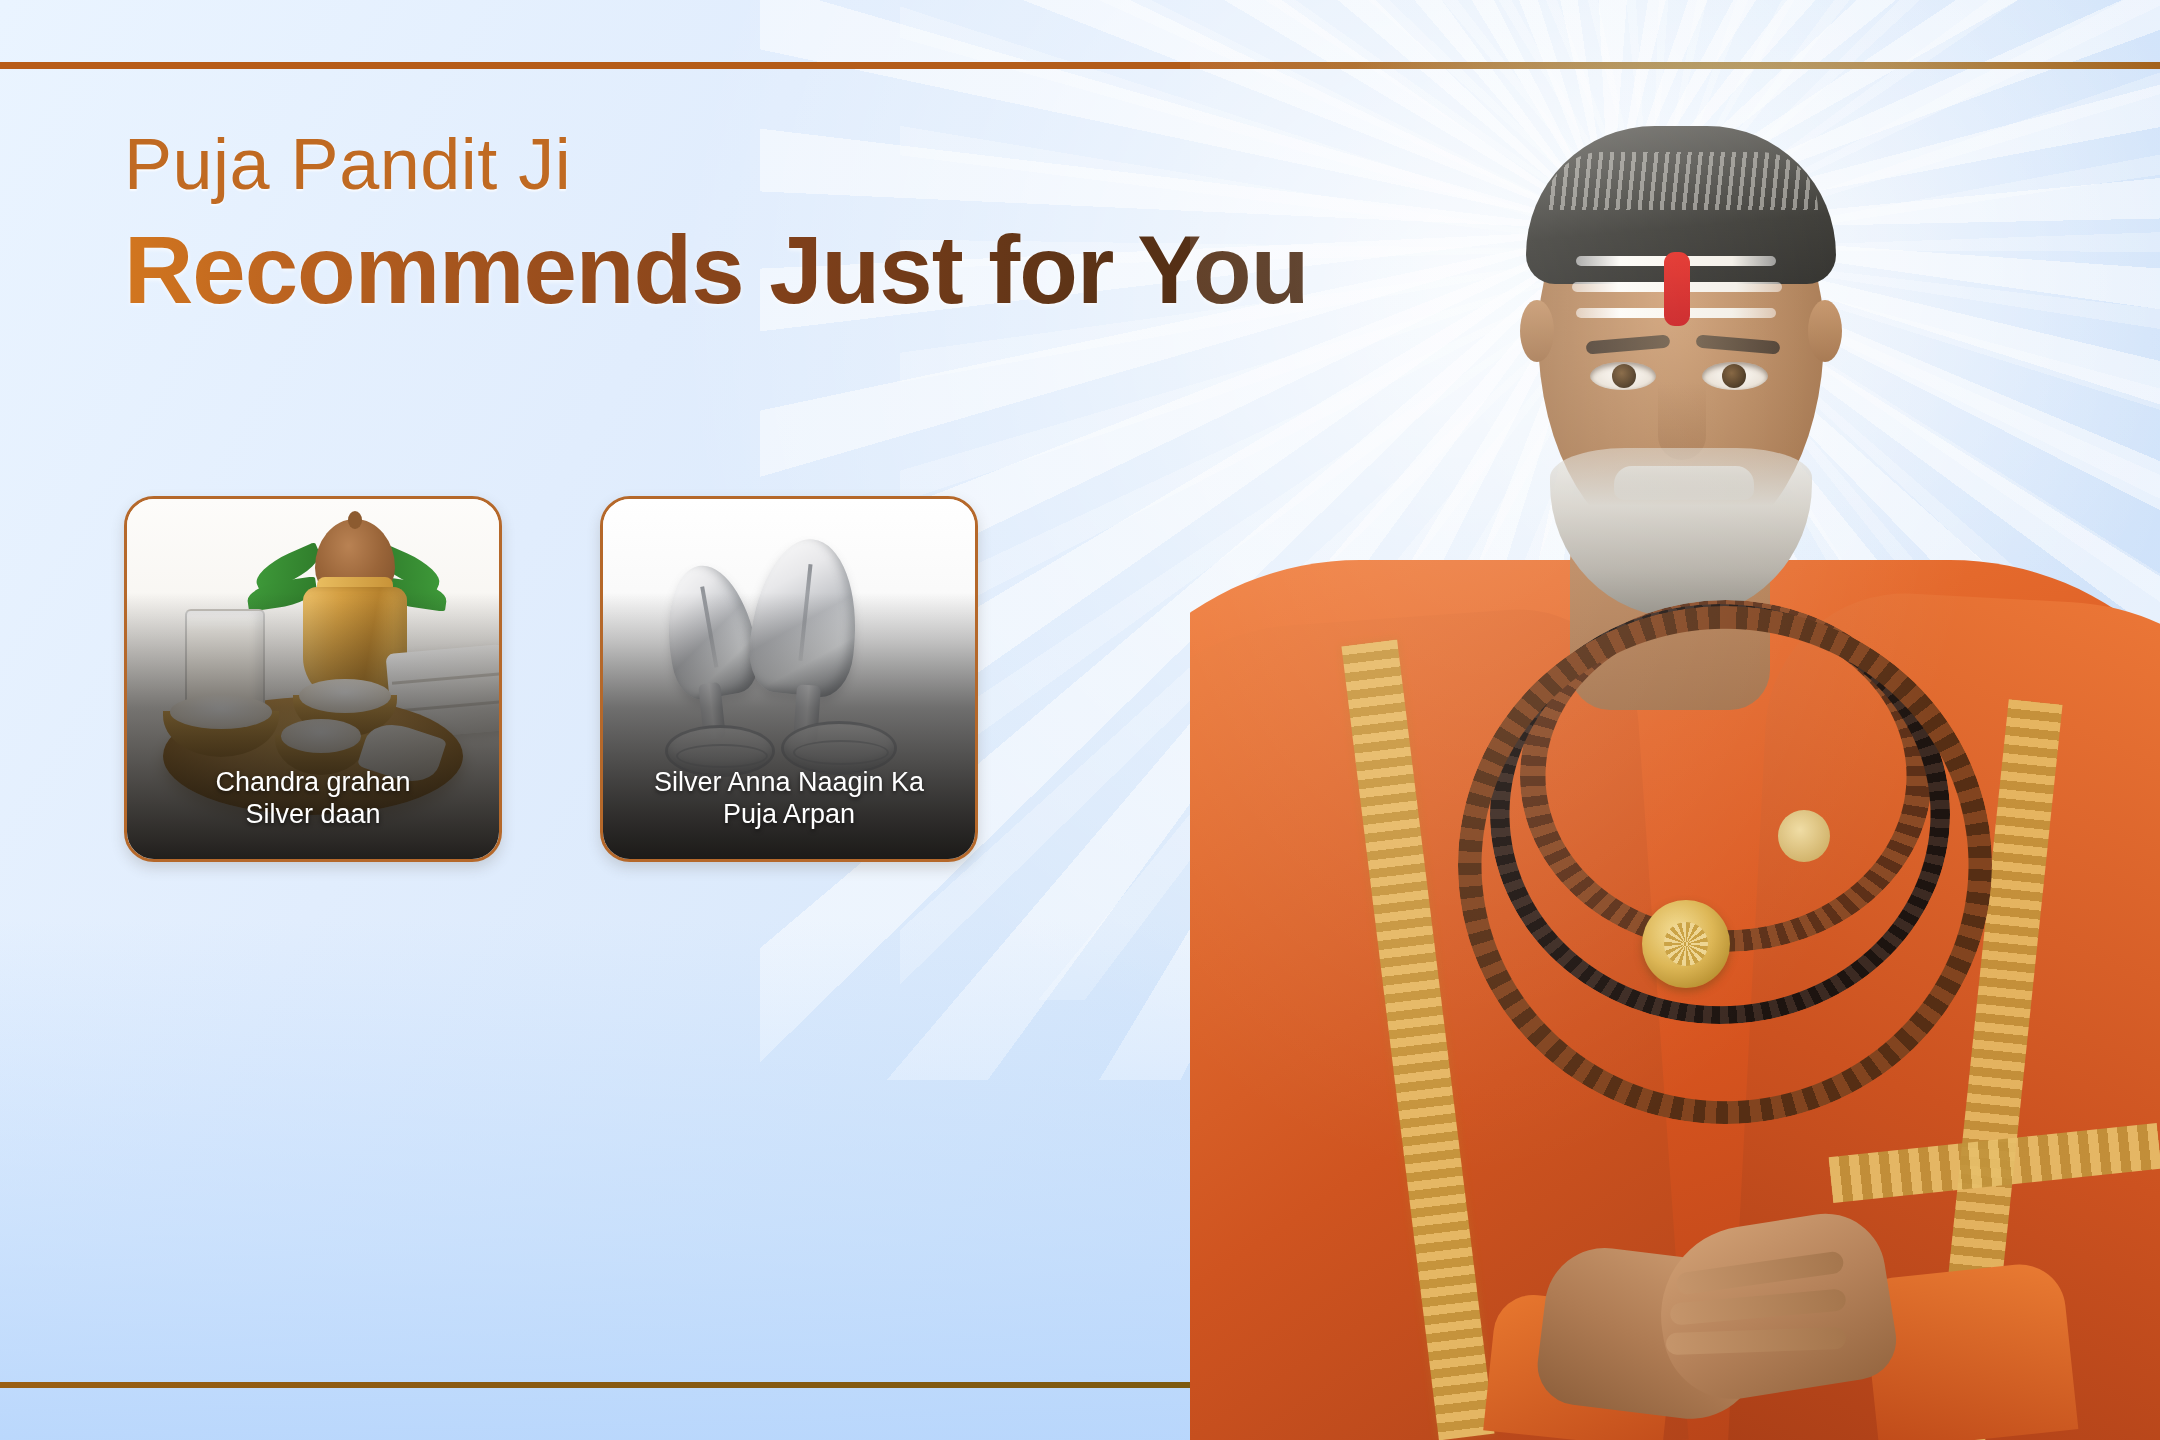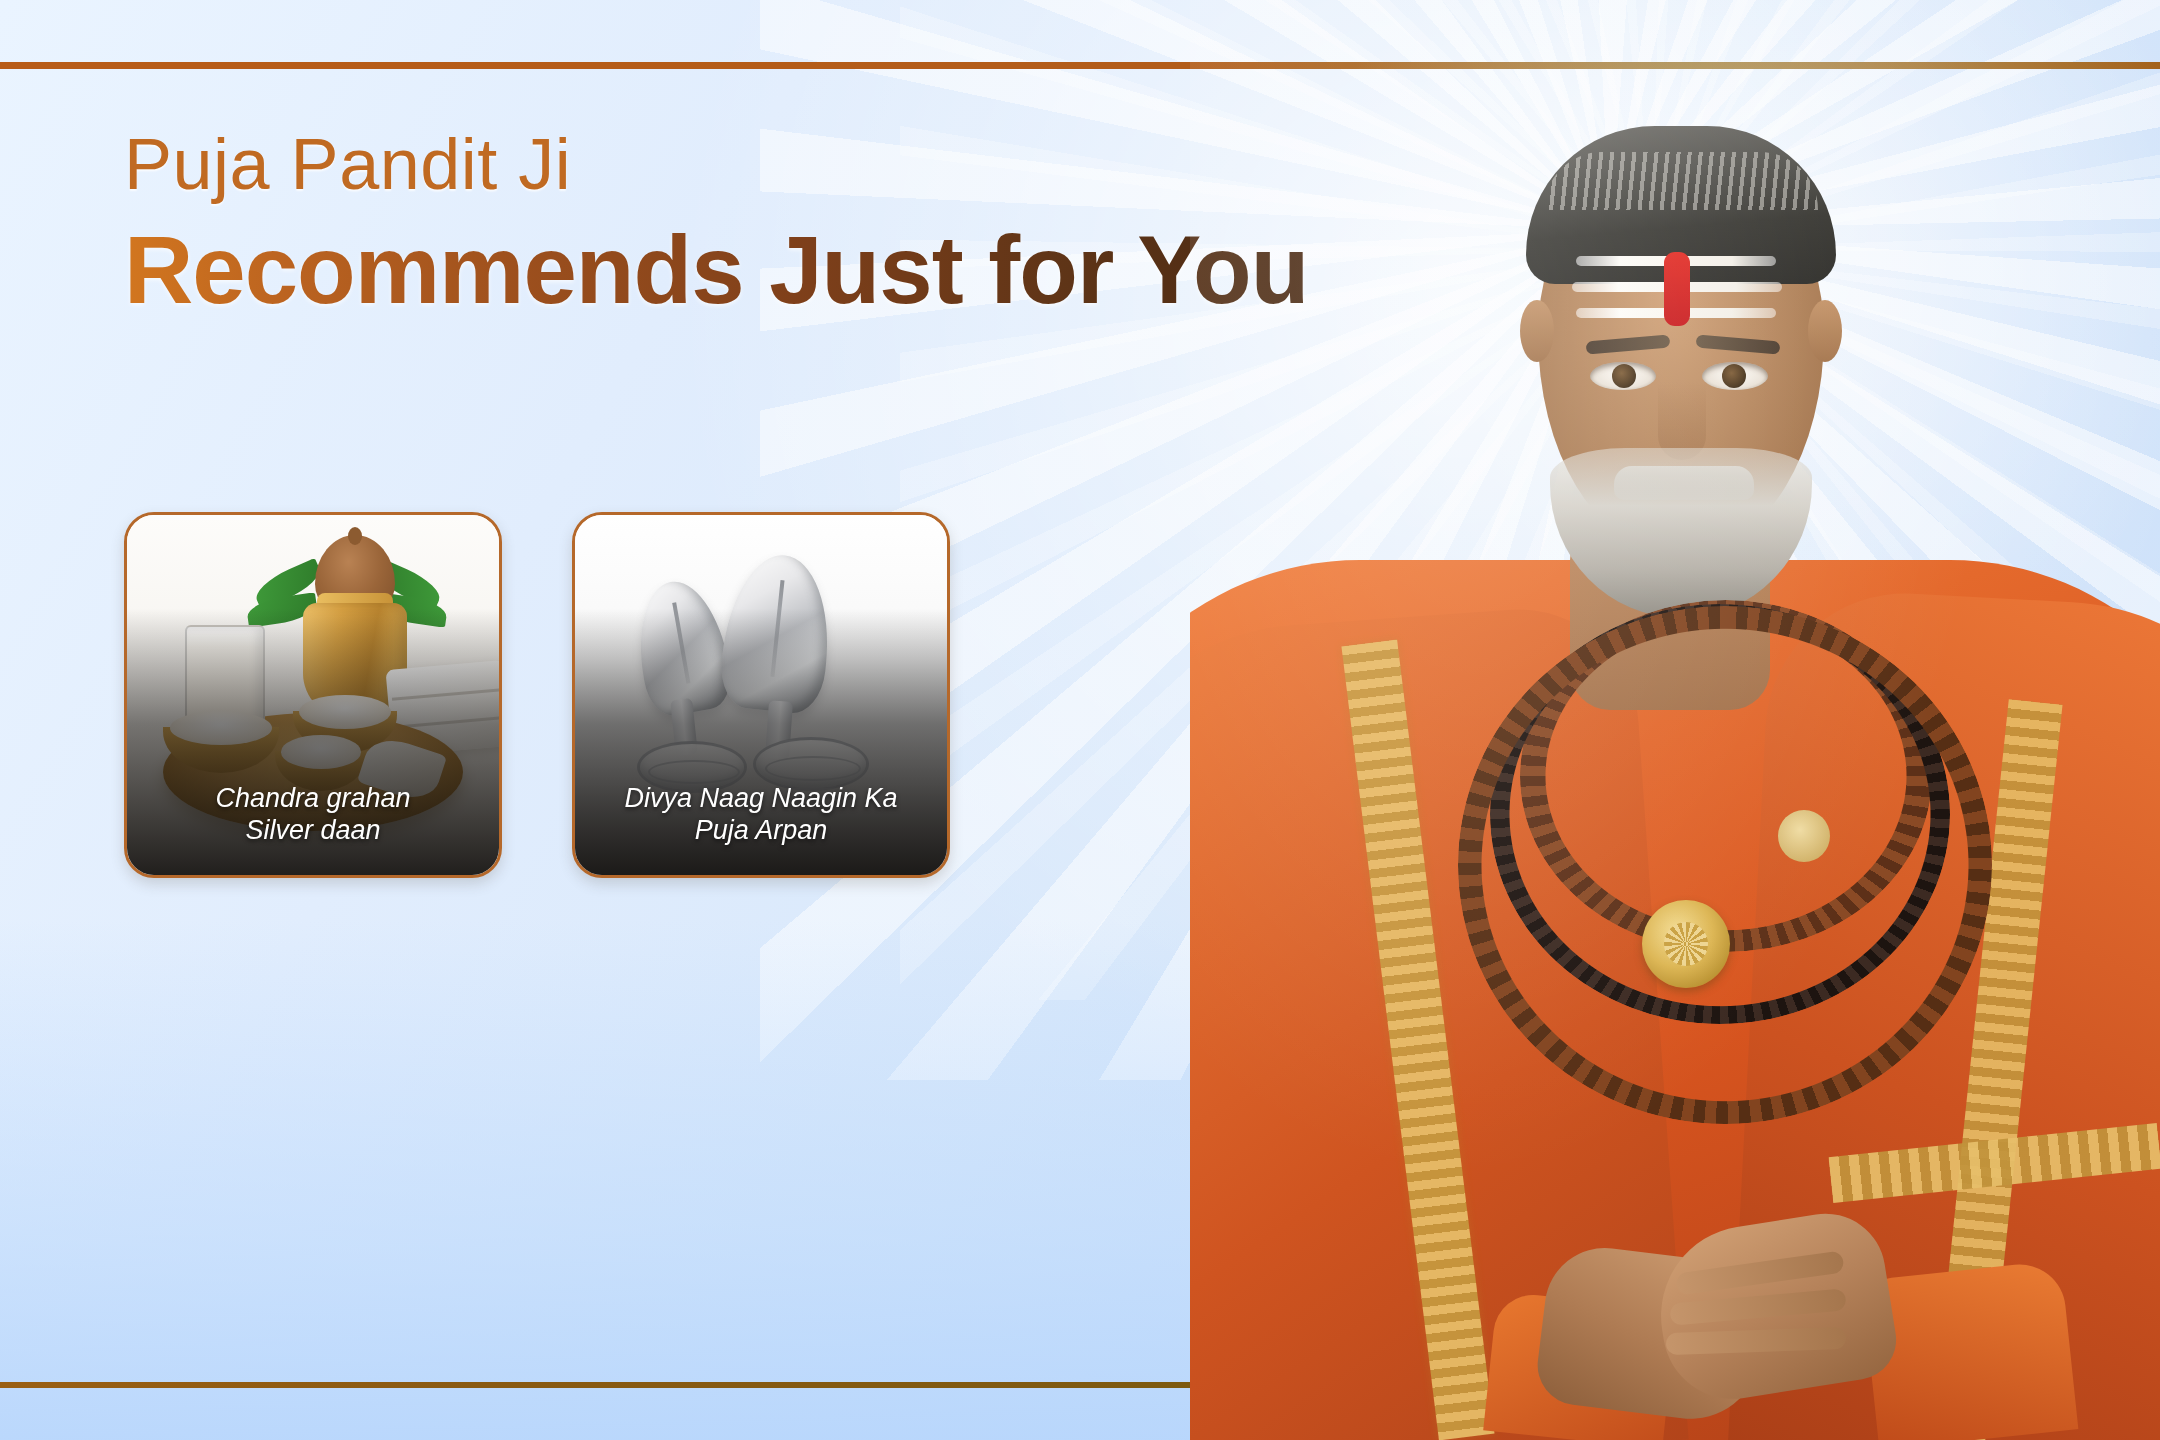--- a/index.html
+++ b/index.html
@@ -36,23 +36,23 @@
   
   .head{position:absolute;left:124px;top:128px;}
   .head-l1{font-size:72px;line-height:1.0;font-weight:300;letter-spacing:.5px;
     color:#c06a22;text-shadow:0 2px 2px rgba(255,255,255,.75);}
   .head-l2{margin-top:22px;font-size:96px;line-height:1.0;font-weight:700;letter-spacing:-1px;
     background:linear-gradient(90deg,#d2761f 0%,#bb6320 14%,#9c4f1d 34%,#7d3f1a 58%,#5e3417 80%,#4a2a13 100%);
     -webkit-background-clip:text;background-clip:text;color:transparent;
     filter:drop-shadow(0 2px 2px rgba(255,255,255,.7));}
 
   
-  .grid{position:absolute;left:124px;top:512px;
+  .grid{position:absolute;left:124px;top:496px;
     display:grid;grid-template-columns:432px 432px;grid-template-rows:360px 360px;
-    gap:58px 16px;font-style:italic;}
+    gap:58px 44px;}
   .card{position:relative;width:372px;height:360px;border-radius:30px;overflow:hidden;
     border:3px solid #b5682a;background:#fff;
     box-shadow:0 6px 14px rgba(70,60,45,.18);}
   .card .art{position:absolute;inset:0;}
   .card .scrim{position:absolute;left:0;right:0;bottom:0;height:100%;
     background:linear-gradient(180deg,rgba(12,12,12,0) 26%,rgba(14,13,12,.55) 58%,rgba(16,14,12,.92) 100%);}
   .card .cap{position:absolute;left:12px;right:12px;bottom:28px;text-align:center;
     color:#fff;font-size:27px;line-height:1.18;font-weight:400;
     text-shadow:0 2px 4px rgba(0,0,0,.6);}
   .card.tall .cap{bottom:34px;}
@@ -312,21 +312,21 @@
     <div class="art a2">
       <div class="hood h1"></div>
         <div class="hood h2"></div>
       <div class="body bd1"></div>
         <div class="body bd2"></div>
       <div class="ring r1"></div>
         <div class="ring r2"></div>
     </div>
     <div class="scrim"></div>
     <div class="cap">
-      <div>Divya Naag Naagin Ka</div>
+      <div>Silver Anna Naagin Ka</div>
       <div>Puja Arpan</div>
     </div>
   </div>
 
 
 
 </div>
 
 <div class="pandit">
   <div class="p-halo"></div>

